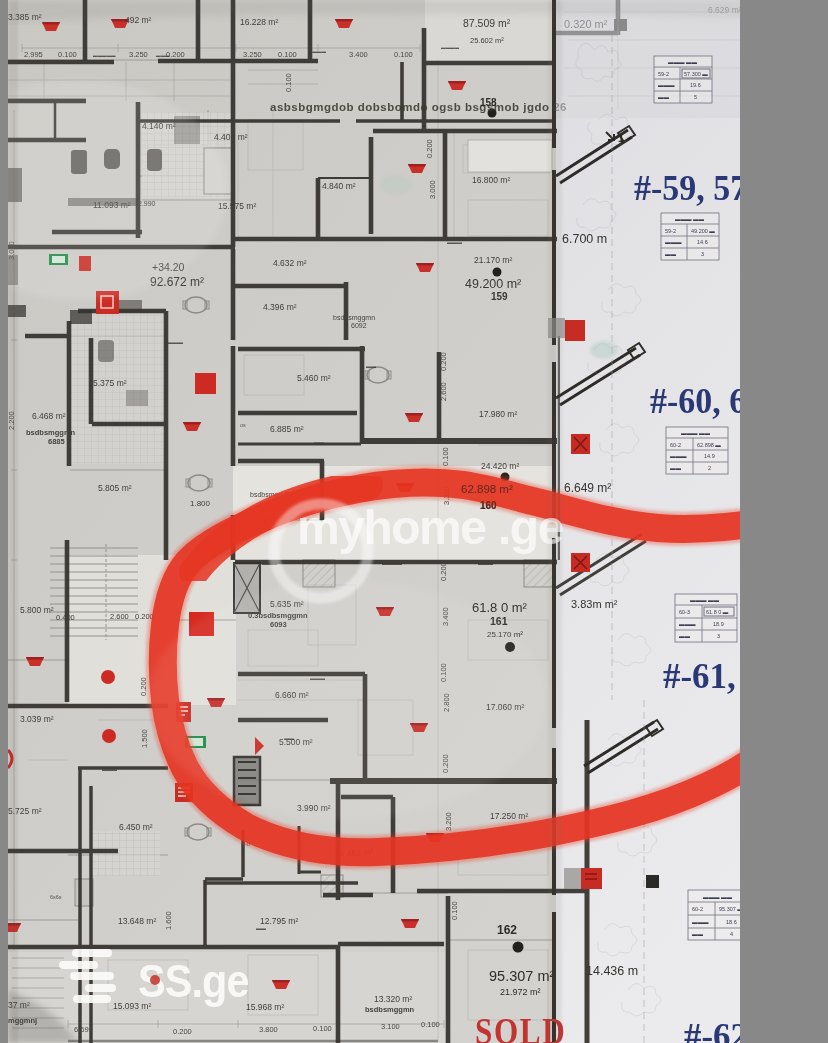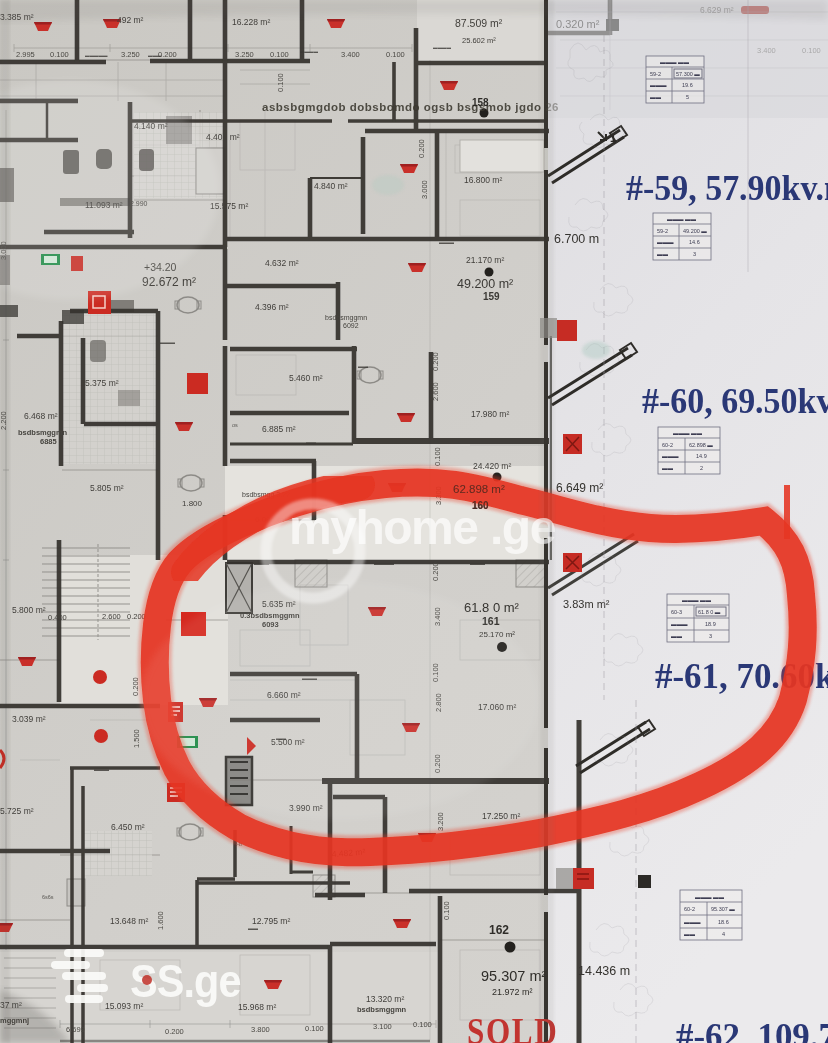--- a/index.html
+++ b/index.html
@@ -1,16 +1,16 @@
 <!DOCTYPE html>
 <html><head>
 <meta charset="utf-8">
 <style>
 html,body{margin:0;padding:0;background:#888;}
-.stage{width:828px;height:1043px;overflow:hidden;position:relative;font-family:"Liberation Sans",sans-serif;}
+.stage{width:732px;height:1043px;overflow:hidden;position:relative;font-family:"Liberation Sans",sans-serif;margin-left:8px;}
 svg{display:block;}
 </style>
 </head>
 <body>
 <div class="stage">
 <svg width="828" height="1043" viewBox="0 0 828 1043">
 <defs>
 <linearGradient id="gmargin" x1="0" y1="0" x2="0.3" y2="1">
 <stop offset="0" stop-color="#dedde1"></stop>
 <stop offset="0.45" stop-color="#e5e4e7"></stop>

